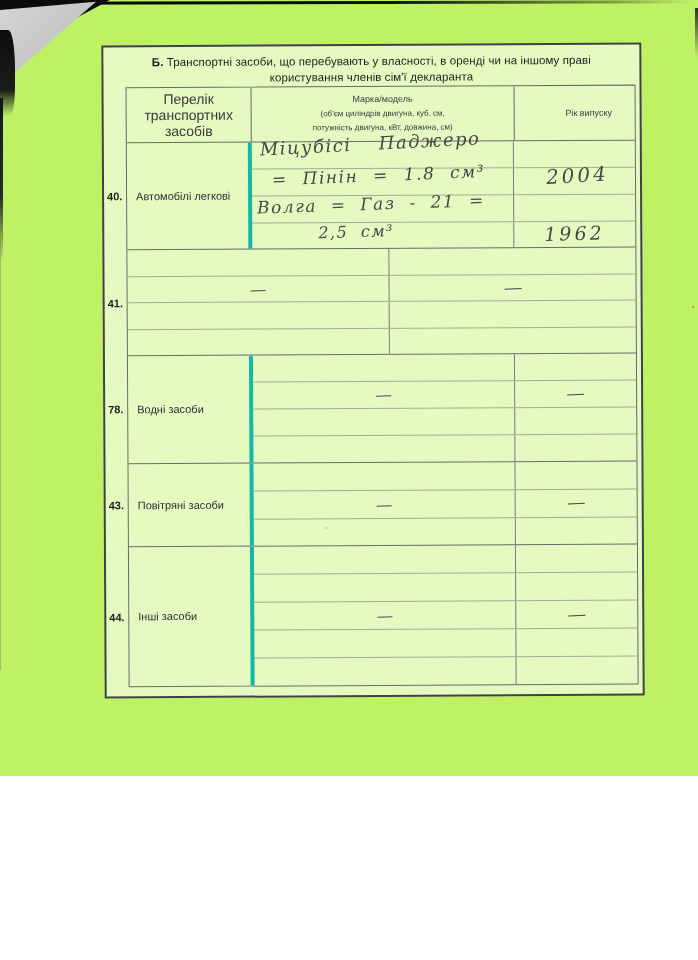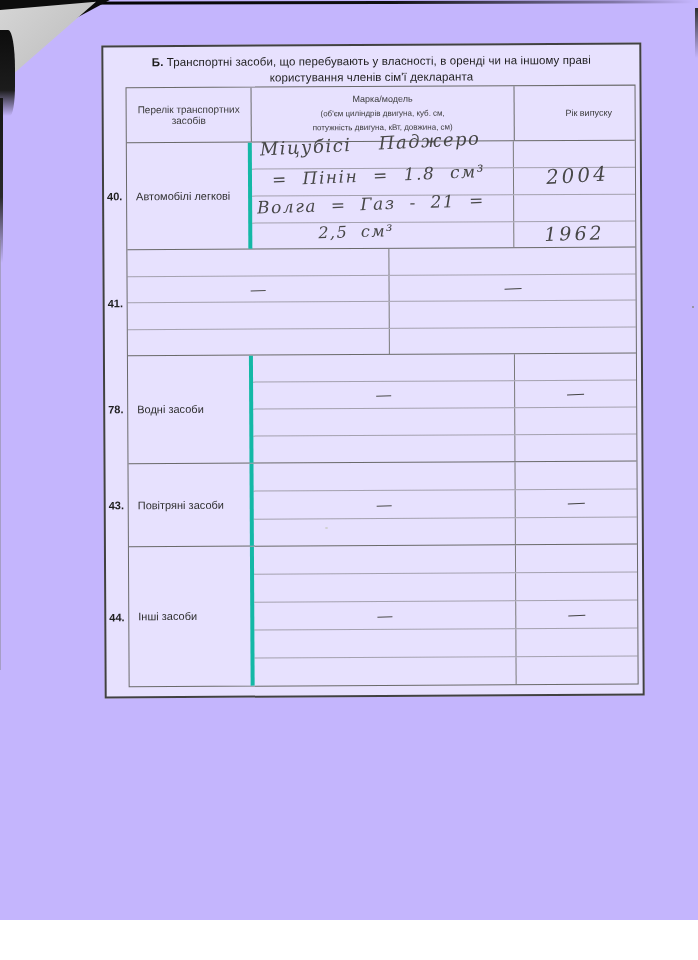--- a/index.html
+++ b/index.html
@@ -1,19 +1,19 @@
 <!DOCTYPE html>
 <html><head>
 <meta charset="utf-8">
 <style>
   * { margin:0; padding:0; box-sizing:border-box; }
   html,body { background:#ffffff; }
   .page {
-    position:relative; width:698px; height:920px;
-    background:#c4b5fd; overflow:hidden;
+    position:relative; width:698px; height:776px;
+    background:#bef264; overflow:hidden;
     font-family:"Liberation Sans", sans-serif; color:#2b2b2b;
   }
   
   .art-top-line { position:absolute; left:18px; top:1px; width:676px; height:3px;
     background:linear-gradient(to right,#000 0%,#101010 55%,rgba(0,0,0,.35) 88%,rgba(0,0,0,0) 100%);
     transform:rotate(-0.12deg); }
   .art-corner-black { position:absolute; left:0; top:0; width:112px; height:118px;
     background:#0c0c0c; clip-path:polygon(0 0,98% 0,0 50%); }
   .art-corner-blob { position:absolute; left:0; top:30px; width:15px; height:86px;
     background:linear-gradient(#0d0d0d,#1c1c1c 70%,rgba(30,30,30,0));
@@ -36,21 +36,21 @@
     border:2px solid #414141; transform:rotate(-0.3deg); background:rgba(255,255,255,.6); }
   .title { position:absolute; top:7px; left:10px; right:10px; text-align:center;
     font-size:11.5px; line-height:1.4; color:#1e1e1e; letter-spacing:.1px; }
   .title b { font-weight:bold; }
 
   
   .vtable { position:absolute; left:22px; top:40px; width:510px; height:600px;
     border:1px solid #6a6a6a; display:flex; flex-direction:column; }
   .hrow { display:flex; height:55px; border-bottom:1px solid #6a6a6a; }
   .hc1 { width:125px; border-right:1px solid #6a6a6a; display:flex; align-items:center;
-    justify-content:center; text-align:center; font-size:10px; color:#3a3a3a; padding:2px; }
+    justify-content:center; text-align:center; font-size:14px; color:#3a3a3a; padding:2px; }
   .hc2 { width:263px; border-right:1px solid #6a6a6a; text-align:center; color:#3a3a3a;
     padding-top:7px; }
   .hc2 .l1 { font-size:9px; }
   .hc2 .l2, .hc2 .l3 { font-size:8px; margin-top:5px; }
   .hc3 { flex:1; display:flex; align-items:center; justify-content:center;
     font-size:9px; color:#3a3a3a;padding-left:28px; }
 
   .mrow { display:flex; border-bottom:1px solid #6a6a6a; position:relative; }
   .mrow:last-child { border-bottom:none; }
   .r40 { height:108px; } .r41 { height:106px; } .r42 { height:108px; }

